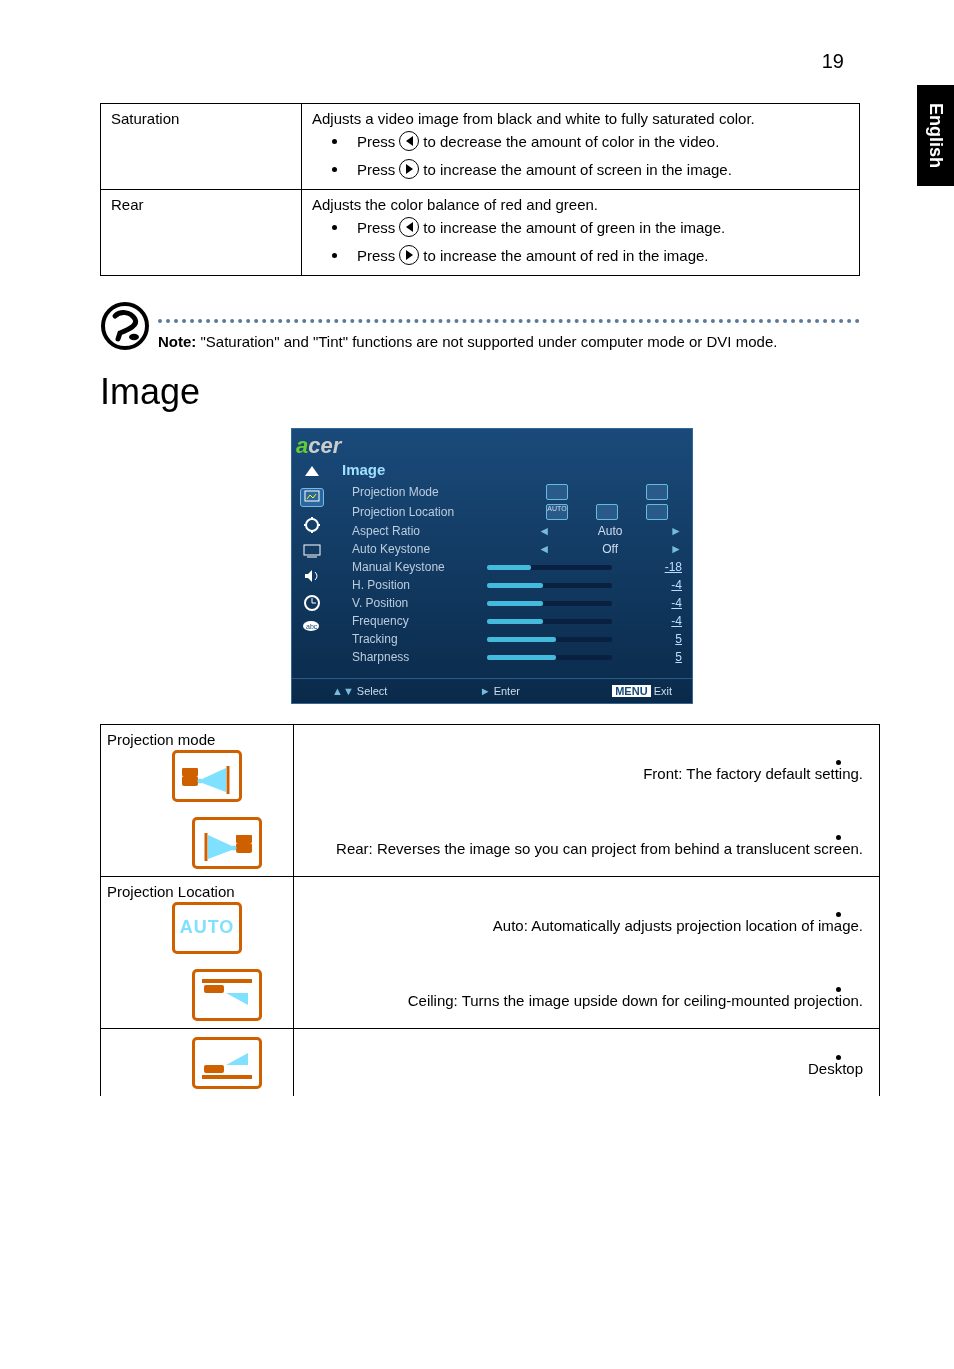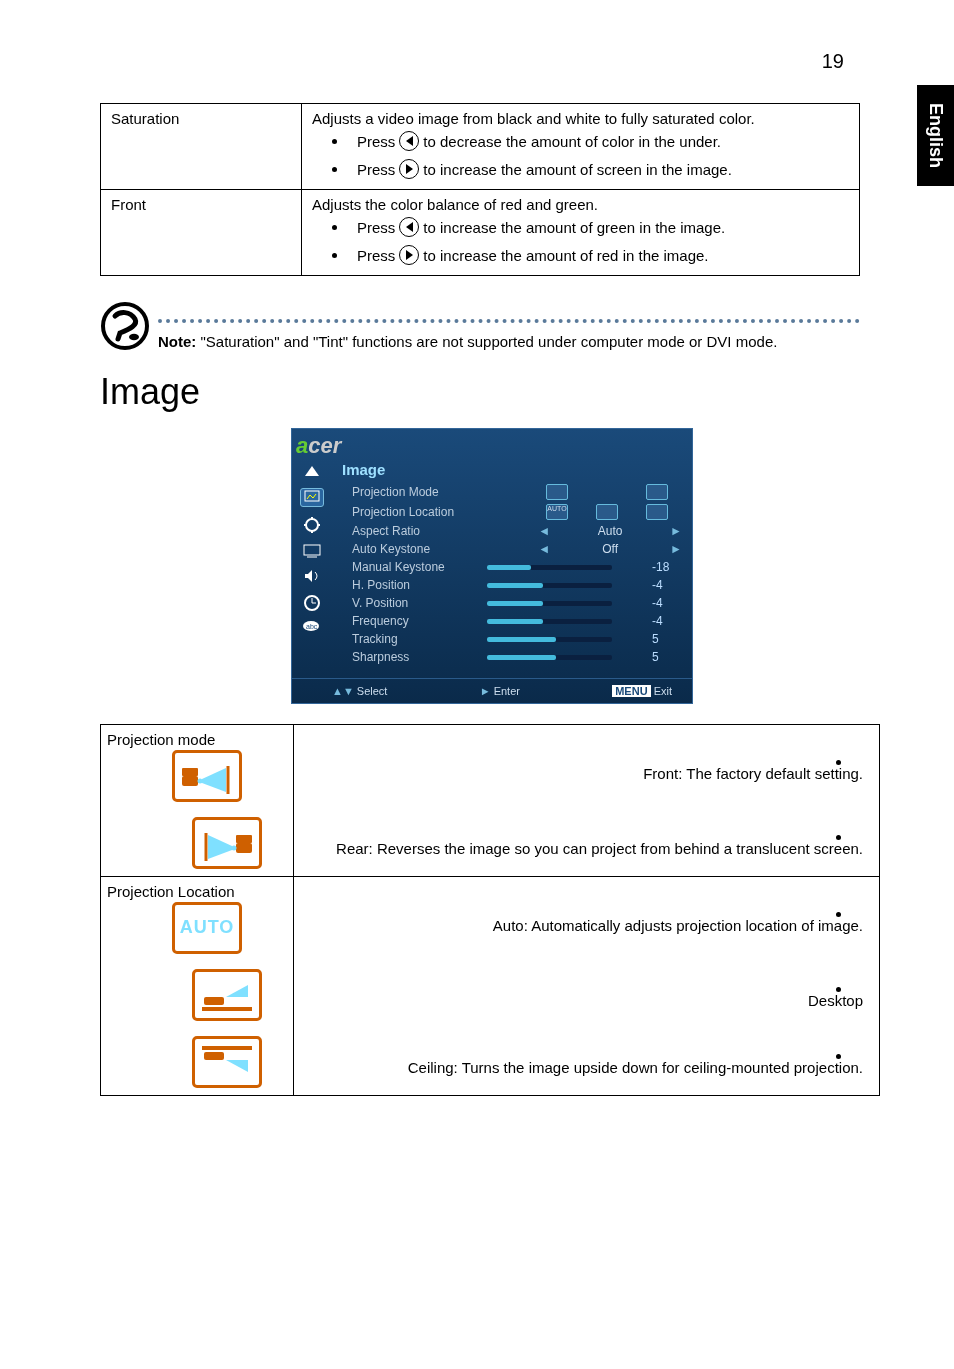--- a/index.html
+++ b/index.html
@@ -136,21 +136,21 @@
     font-weight: bold;
   }
   .osd-row { display: flex; align-items: center; padding: 2px 10px; }
   .osd-key { flex: 1; padding-left: 10px; }
   .osd-val { width: 120px; text-align: center; color: #cde; }
   .osd-bar {
     height: 5px; background: #0a2040; border-radius: 2px; position: relative; flex:1;
     margin-left: 10px; margin-right: 40px;
   }
   .osd-bar .fill { height:100%; background:#4bd; border-radius:2px; }
-  .osd-num { width: 30px; text-align:left; color:#bdf; }
+  .osd-num { width: 30px; text-align:right; color:#bdf;text-decoration:underline; }
   .osd-footer {
     display:flex; justify-content: space-between; padding: 6px 20px 2px 40px;
     font-size: 11px; color:#cde; border-top: 1px solid #2a5a8a; margin-top:12px;
   }
   .osd-mini-icon { width:20px; height:14px; background:#2a5a8a; border:1px solid #6bd; border-radius:2px; display:inline-block; }
   .proj-table { width: 780px; border-collapse: collapse; }
   .proj-table td { border: 1px solid #000; padding: 6px; font-size: 15px; vertical-align: middle; }
   .proj-table td.pl { width: 180px; vertical-align: top; }
   .proj-icon-box {
     width: 80px; height: 55px;
@@ -184,35 +184,35 @@
       <div>Saturation</div>
     </td>
     <td>
       <div>Adjusts a video image from black and white to fully saturated color.</div>
       <div class="bullet-line">
         <span class="bullet-dot"></span>
         <span>Press </span>
         <span class="circle-btn">
               <span class="tri-left"></span>
             </span>
-        <span> to decrease the amount of color in the under.</span>
+        <span> to decrease the amount of color in the video.</span>
       </div>
       <div class="bullet-line">
         <span class="bullet-dot"></span>
         <span>Press </span>
         <span class="circle-btn">
               <span class="tri-right"></span>
             </span>
         <span> to increase the amount of screen in the image.</span>
       </div>
     </td>
   </tr>
   <tr>
     <td class="label-cell">
-      <div>Front</div>
+      <div>Rear</div>
     </td>
     <td>
       <div>Adjusts the color balance of red and green.</div>
       <div class="bullet-line">
         <span class="bullet-dot"></span>
         <span>Press </span>
         <span class="circle-btn">
               <span class="tri-left"></span>
             </span>
         <span> to increase the amount of green in the image.</span>
@@ -418,51 +418,51 @@
       </div>
     </td>
     <td style="border-bottom:none;">
       <div class="sub-bullet">
         <span class="bullet-dot"></span>
         <span>Auto: Automatically adjusts projection location of image.</span>
       </div>
     </td>
   </tr>
   <tr>
+    <td class="pl" style="border-top:none; text-align:center;">
+      <div class="proj-icon-box" style="margin-left:60px;">
+        <div class="frame-icon">
+          <svg width="58" height="40" viewBox="0 0 58 40">
+            <rect x="4" y="4" width="50" height="4" fill="#cf6000"></rect>
+            <rect x="6" y="10" width="20" height="8" rx="2" fill="#cf6000"></rect>
+            <path d="M28 18 L50 30 L50 18 Z" fill="#7fe0ff"></path>
+          </svg>
+        </div>
+      </div>
+    </td>
+    <td style="border-top:none;">
+      <div class="sub-bullet">
+        <span class="bullet-dot"></span>
+        <span>Ceiling: Turns the image upside down for ceiling-mounted projection.</span>
+      </div>
+    </td>
+  </tr>
+  <tr>
     <td class="pl" style="border-top:none;border-bottom:none; text-align:center;">
       <div class="proj-icon-box" style="margin-left:60px;">
         <div class="frame-icon">
           <svg width="58" height="40" viewBox="0 0 58 40">
             <rect x="6" y="22" width="20" height="8" rx="2" fill="#cf6000"></rect>
             <rect x="4" y="32" width="50" height="4" fill="#cf6000"></rect>
             <path d="M28 22 L50 10 L50 22 Z" fill="#7fe0ff"></path>
           </svg>
         </div>
       </div>
     </td>
     <td style="border-top:none;border-bottom:none;">
       <div class="sub-bullet">
         <span class="bullet-dot"></span>
         <span>Desktop</span>
       </div>
     </td>
   </tr>
-  <tr>
-    <td class="pl" style="border-top:none; text-align:center;">
-      <div class="proj-icon-box" style="margin-left:60px;">
-        <div class="frame-icon">
-          <svg width="58" height="40" viewBox="0 0 58 40">
-            <rect x="4" y="4" width="50" height="4" fill="#cf6000"></rect>
-            <rect x="6" y="10" width="20" height="8" rx="2" fill="#cf6000"></rect>
-            <path d="M28 18 L50 30 L50 18 Z" fill="#7fe0ff"></path>
-          </svg>
-        </div>
-      </div>
-    </td>
-    <td style="border-top:none;">
-      <div class="sub-bullet">
-        <span class="bullet-dot"></span>
-        <span>Ceiling: Turns the image upside down for ceiling-mounted projection.</span>
-      </div>
-    </td>
-  </tr>
 </tbody>
   </table>
 
 </body></html>

